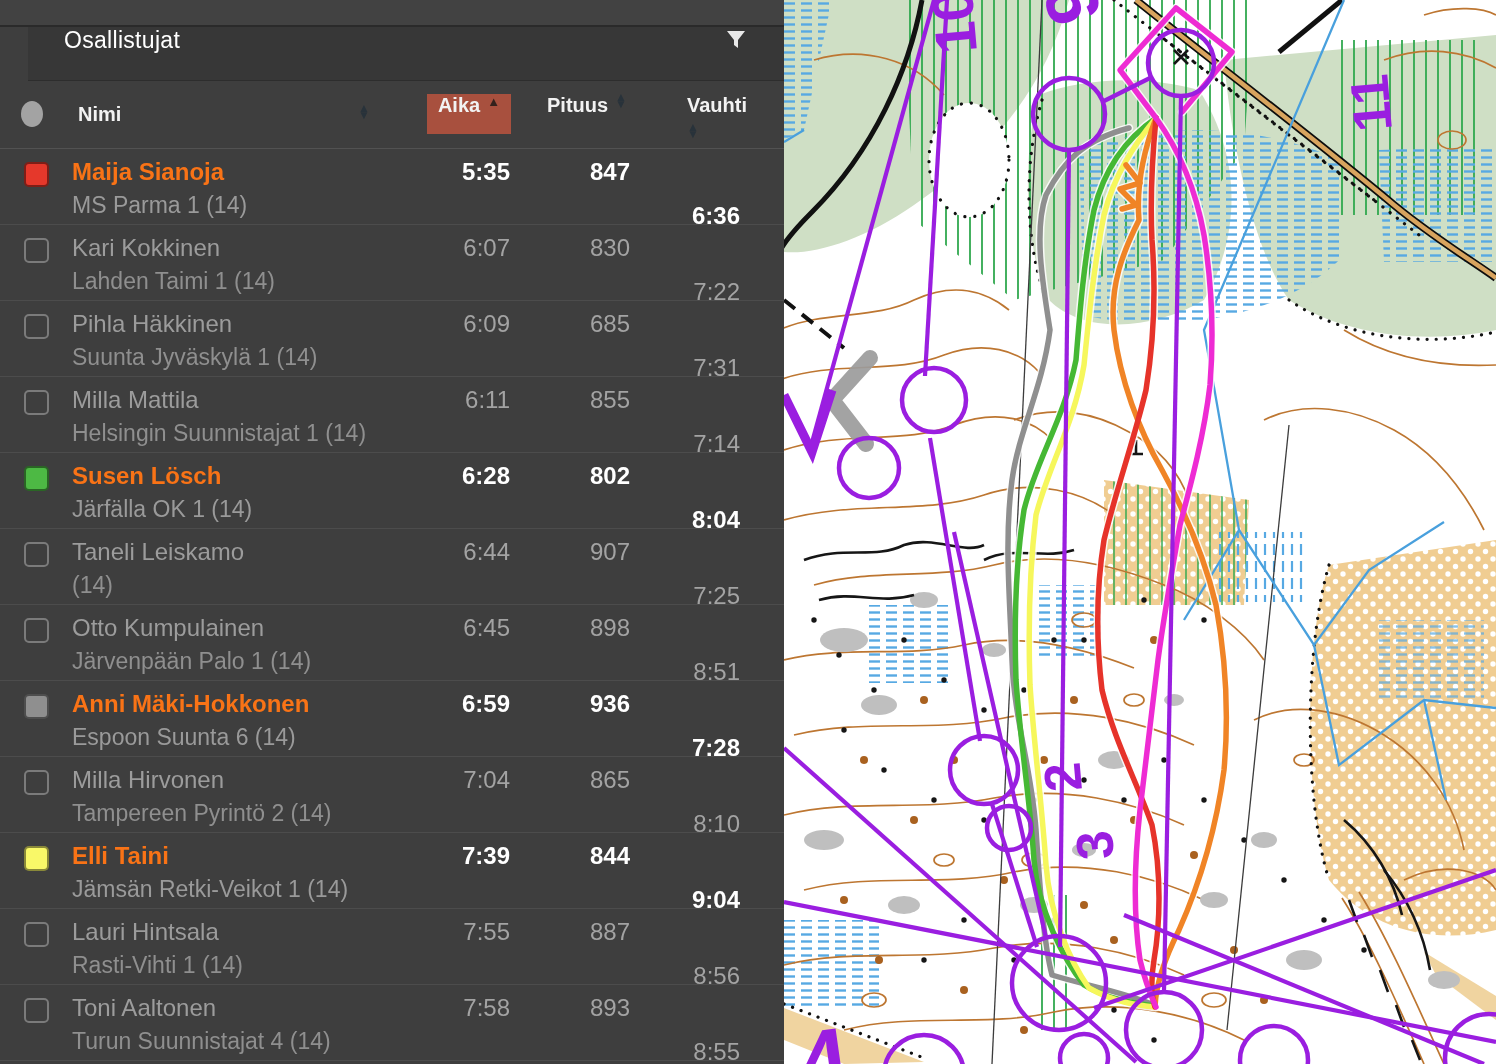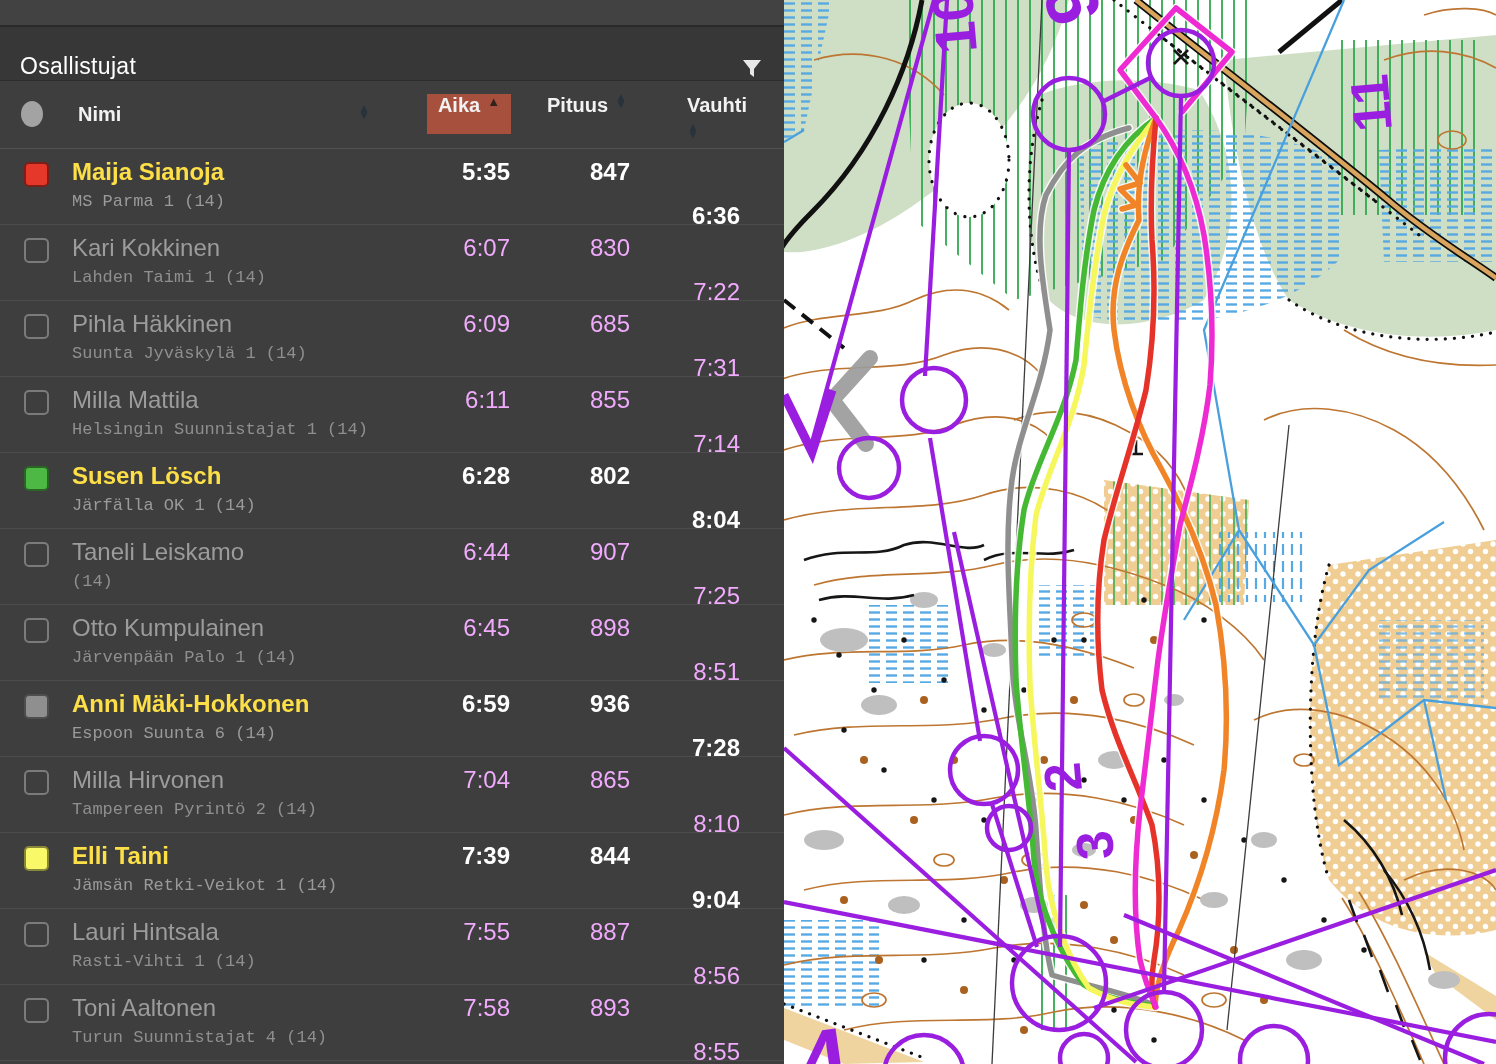--- a/index.html
+++ b/index.html
@@ -3,43 +3,43 @@
 <meta charset="utf-8">
 <style>
   html,body{margin:0;padding:0;background:#2b2b2b;}
   body{width:1496px;height:1064px;overflow:hidden;position:relative;
        font-family:"Liberation Sans","DejaVu Sans",sans-serif;}
   #app{position:absolute;inset:0;}
 
   
   .panel{position:absolute;left:0;top:0;width:784px;height:1064px;background:#3e3e3e;overflow:hidden;}
   .top-strip{height:25px;background:#424242;border-bottom:2px solid #2a2a2a;}
-  .title-bar{height:53px;background:#373737;display:flex;align-items:flex-end;padding:0 20px;border-bottom:1px solid #2d2d2d;}
+  .title-bar{height:53px;background:#373737;display:flex;align-items:flex-start;padding:0 36px;border-bottom:1px solid #2d2d2d;margin-left:28px;}
   .title-bar .ttl{color:#ffffff;font-size:23px;letter-spacing:.3px;}
   .funnel{margin-left:auto;width:24px;height:24px;}
   .thead{position:relative;height:67px;border-bottom:1px solid #525252;}
   .selall{position:absolute;left:21px;top:20px;width:22px;height:26px;border-radius:50%;background:#a3a3a3;}
   .th-label{color:#f2f2f2;font-size:20px;font-weight:bold;}
   .th-nimi{position:absolute;left:78px;top:22px;}
   .sorticons{display:inline-flex;flex-direction:column;line-height:.62;font-size:12px;color:#28323a;}
   .nimi-sort{position:absolute;left:358px;top:24px;}
   .th-box{position:absolute;top:13px;height:40px;display:flex;gap:7px;padding:0 11px;}
   .th-aika{right:273px;background:#a8503e;}
   .th-aika .asc{color:#33211c;font-size:13px;}
   .th-pituus{right:146px;}
   .th-vauhti{right:26px;flex-direction:column;}
   .rows{position:relative;}
   .row{position:relative;height:75px;border-bottom:1px solid #4c4c4c;}
   .cb{position:absolute;left:24px;top:13px;width:25px;height:25px;border-radius:5px;border:2px solid #7b7b7b;box-sizing:border-box;}
   .cb.filled{border-color:rgba(0,0,0,.45);}
   .nm{position:absolute;left:72px;top:9px;font-size:24px;color:#9c9c9c;white-space:nowrap;}
-  .club{position:absolute;left:72px;top:43px;font-size:17px;color:#8f8f8f;white-space:nowrap;font-family:Liberation Mono, monospace;}
-  .num{position:absolute;top:9px;font-size:24px;color:#f0abfc;}
+  .club{position:absolute;left:72px;top:43px;font-size:23px;color:#8f8f8f;white-space:nowrap;}
+  .num{position:absolute;top:9px;font-size:24px;color:#a3a3a3;}
   .num.t{right:274px;} .num.l{right:154px;} .num.p{right:44px;margin-top:44px;}
-  .row.sel .nm{color:#fde047;font-weight:bold;}
+  .row.sel .nm{color:#f97316;font-weight:bold;}
   .row.sel .num{color:#ffffff;font-weight:bold;}
   .row.sel .club{color:#9a9a9a;}
 
   
   .map{position:absolute;left:784px;top:0;width:712px;height:1064px;background:#ffffff;}
   .map svg{display:block;}
   text.ctrl{font-family:"Liberation Sans",sans-serif;font-weight:bold;fill:#9a1ee0;}
 </style>
 </head>
 <body>

